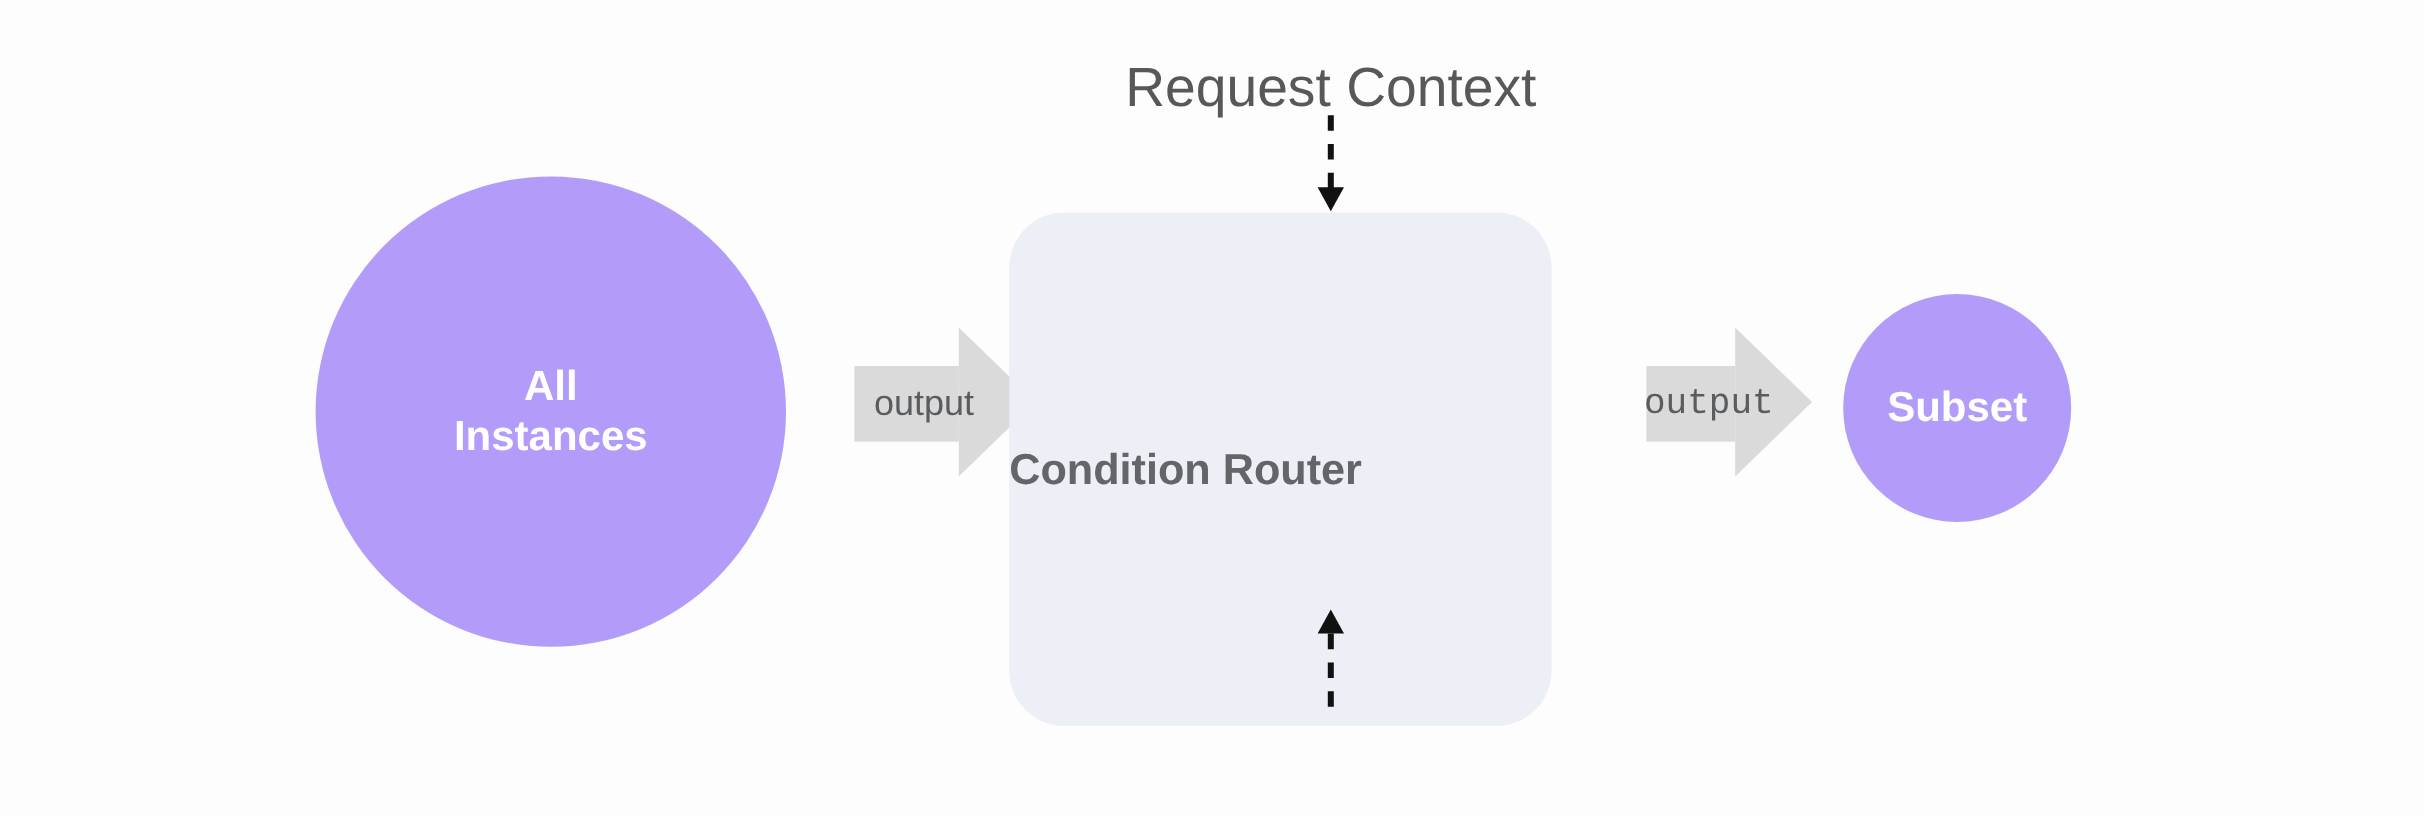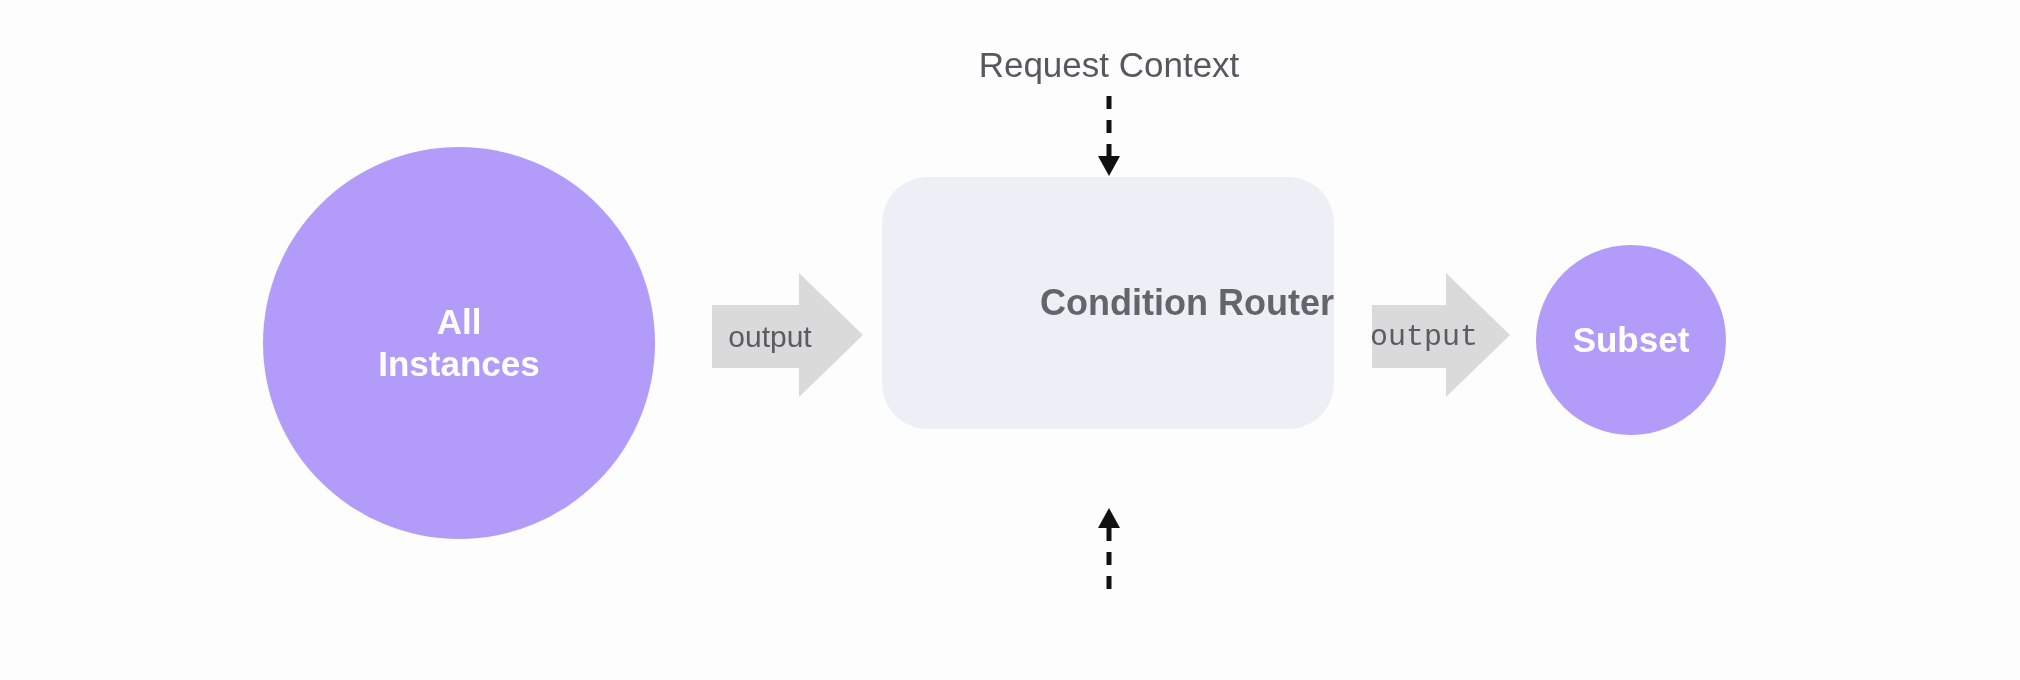--- a/index.html
+++ b/index.html
@@ -41,29 +41,29 @@
   .node-subset {
     left: 1536px;
     top: 245px;
     width: 190px;
     height: 190px;
   }
 
   
   .router-box {
     position: absolute;
-    left: 882px;
+    left: 841px;
     top: 177px;
     width: 452px;
-    height: 252px;
+    height: 428px;
     background: var(--router-box-fill, #ECEFF5);
     border-radius: 46px;
     display: flex;
     align-items: center;
-    justify-content: flex-end;
+    justify-content: flex-start;
   }
   .router-box .router-label {
     color: var(--router-text, #636669);
     font-weight: bold;
     font-size: 36px;
   }
 
   
   .block-arrow { position: absolute; }
   .block-arrow .arrow-body {
@@ -108,21 +108,21 @@
     position: absolute;
     left: 0;
     top: 0;
     pointer-events: none;
   }
   .annotation {
     position: absolute;
     left: 909px;
     width: 400px;
     text-align: center;
-    font-size: 35px;
+    font-size: 46px;
     color: var(--annotation-text, #57585A);
   }
   .annotation-top { top: 45px; }
   .annotation-bottom { top: 597px; }
 </style>
 </head>
 <body>
 
 <div class="canvas">
 

